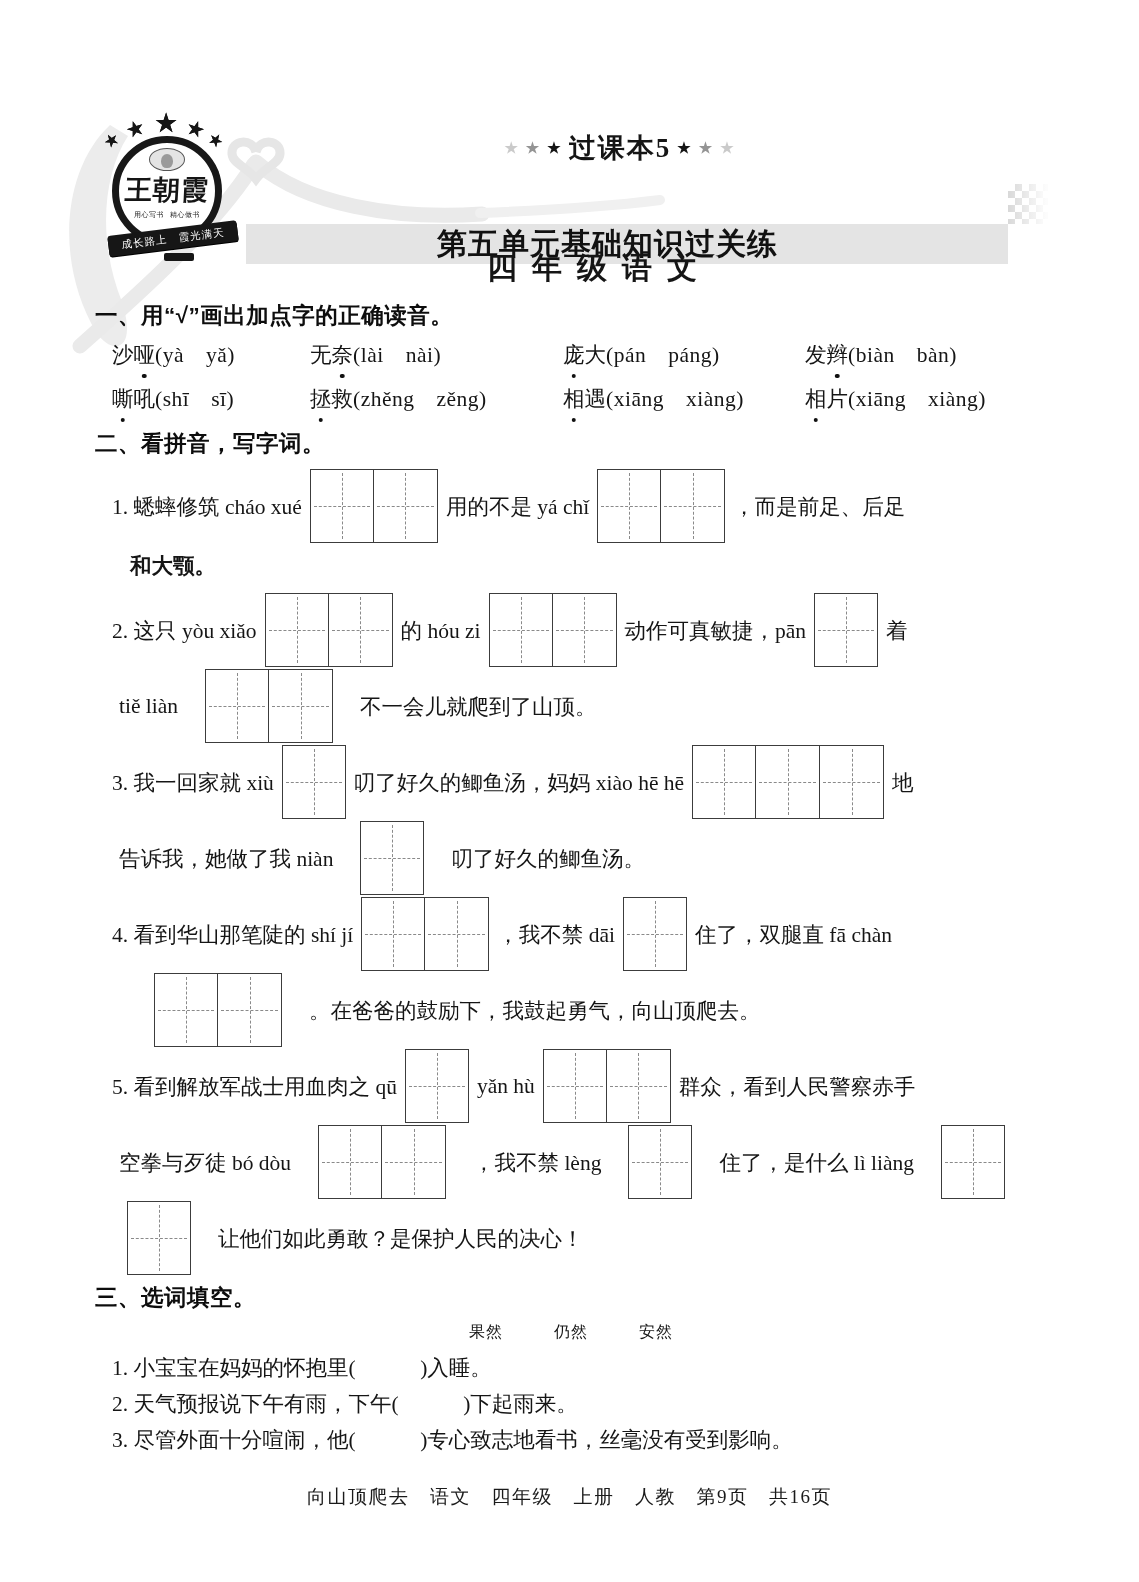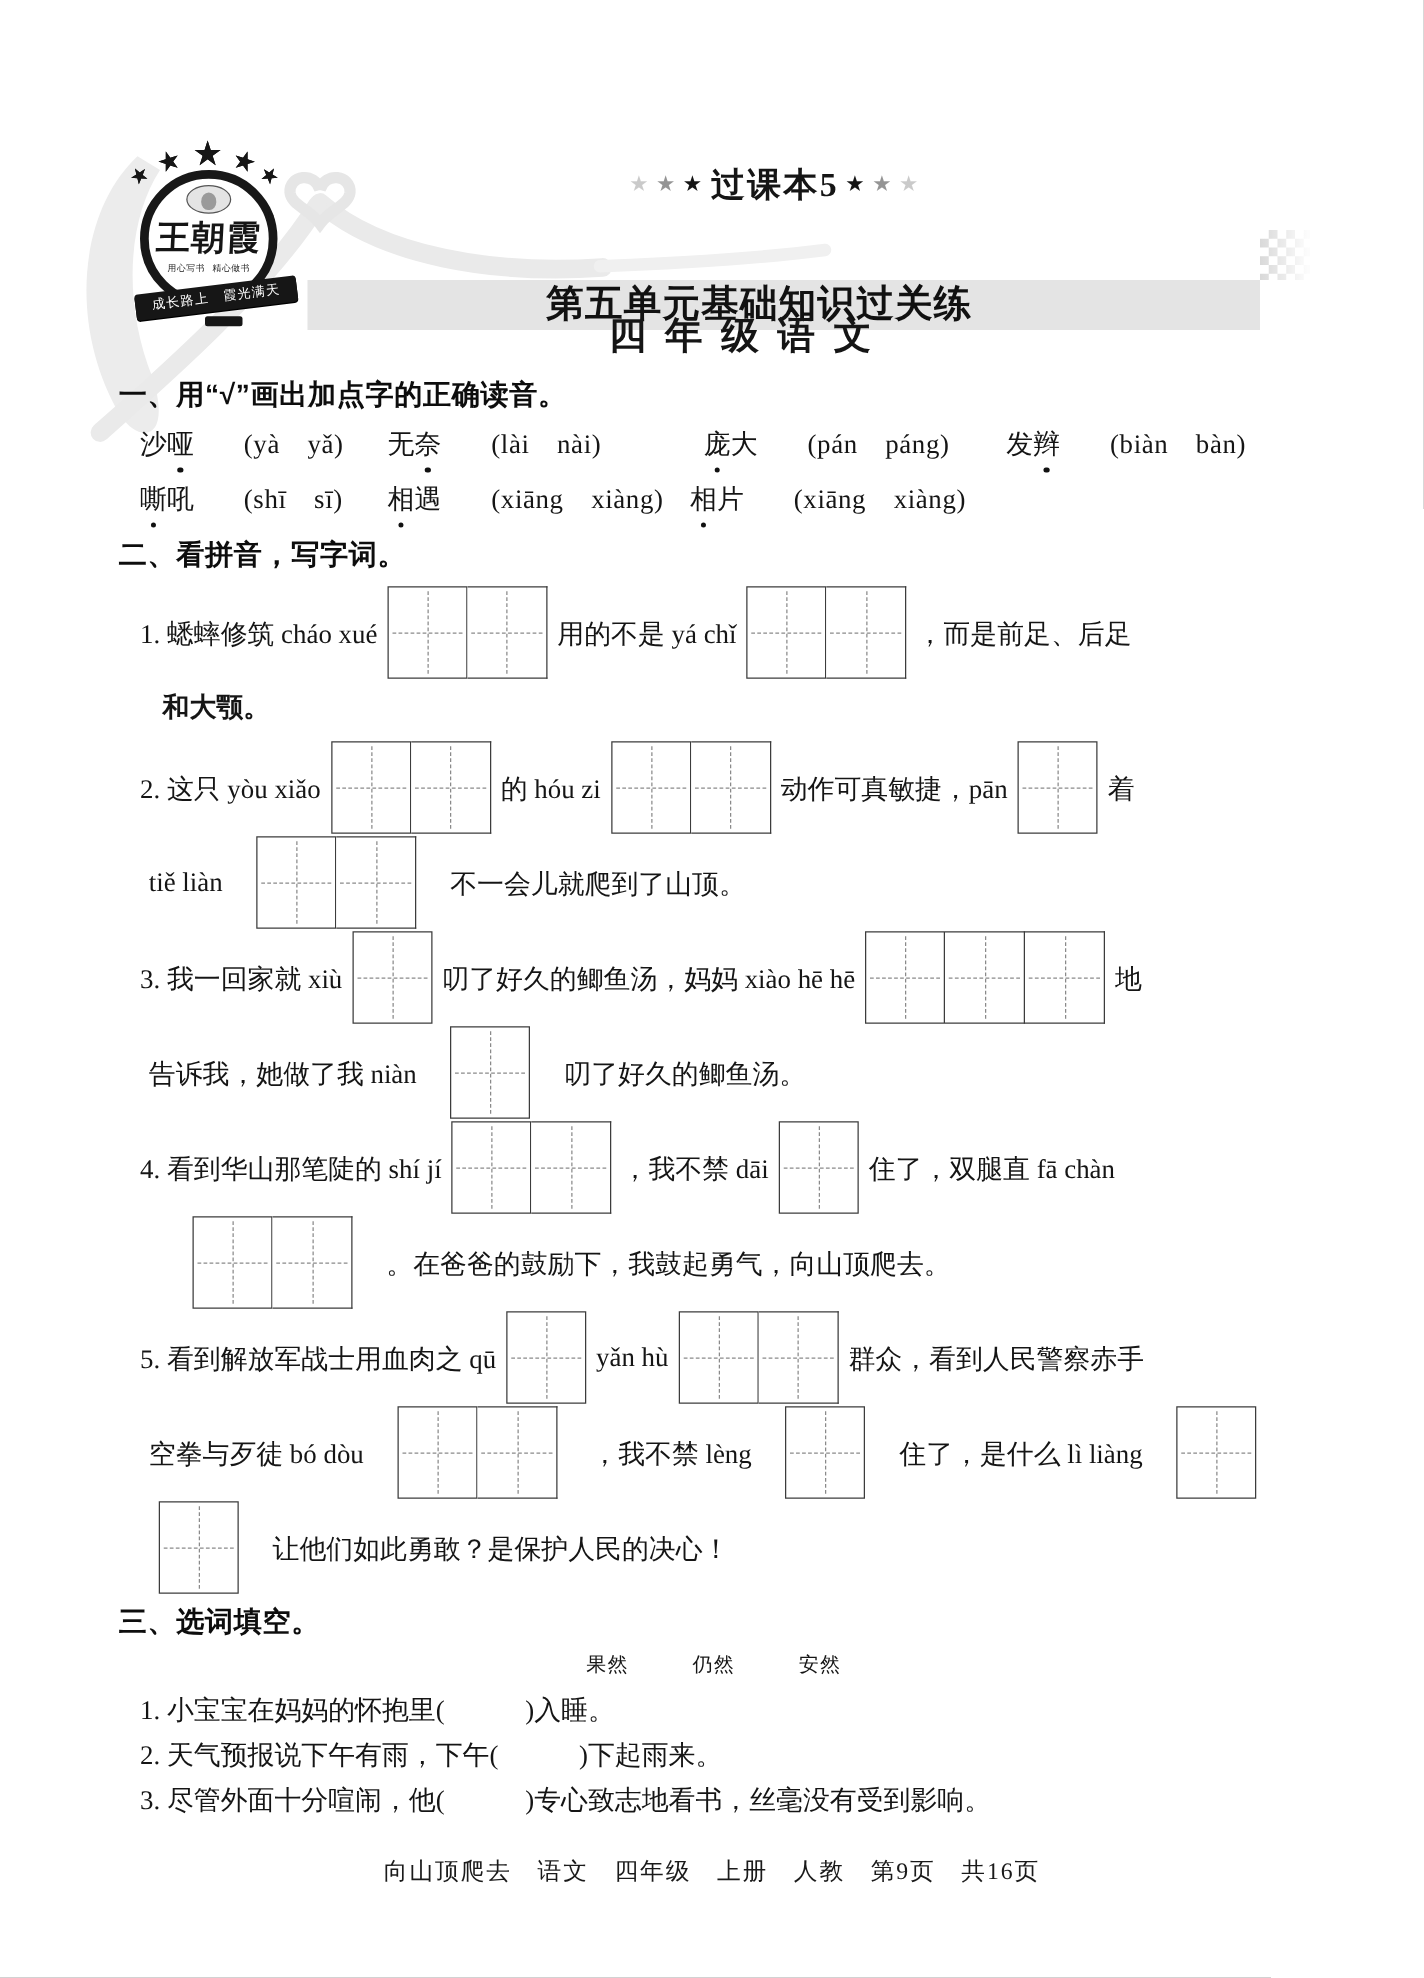--- a/index.html
+++ b/index.html
@@ -56,21 +56,21 @@
   .sec-h{font-family:var(--sans);font-weight:700;font-size:22.5px;letter-spacing:.5px;margin-bottom:9px;color:#0d0d0d;}
 
   
   .s1row{display:flex;margin:0 0 15px 17px;font-size:21.5px;}
   .wg{white-space:nowrap;}
   .wg1{width:198px;}.wg2{width:253px;}.wg3{width:242px;}
   .ch{display:inline-block;}
   .dotted{position:relative;}
   .dotted::after{content:"";position:absolute;left:50%;bottom:-9px;width:4.5px;height:4.5px;border-radius:50%;
     background:#111;transform:translateX(-50%);}
-  .opts{letter-spacing:.5px;margin-left:40px;}
+  .opts{letter-spacing:.5px;}
 
   
   .xline{display:flex;align-items:center;margin-left:17px;font-size:21.5px;}
   .xline.cont{margin-left:24px;gap:19px;}
   .xline .t{white-space:nowrap;}
   .tline{margin:7px 0 11px 35px;font-size:21.5px;line-height:30px;font-weight:bold;}
   .tzg{display:inline-flex;margin:1px 8px;flex:0 0 auto;}
   .tzg .cell{width:64px;height:74px;border:1.6px solid #3c3c3c;position:relative;background:#fff;}
   .tzg .cell + .cell{border-left:none;}
   .tzg .cell::before{content:"";position:absolute;left:50%;top:3px;bottom:3px;border-left:1.2px dashed #8a8a8a;}
@@ -139,20 +139,21 @@
 
     <div class="sec-h">一、用“√”画出加点字的正确读音。</div>
     <div class="s1row">
       <span class="wg wg1"><span class="ch">沙</span><span class="ch dotted">哑</span><span class="ch"></span><span class="opts">(yà　yǎ)</span></span>
       <span class="wg wg2"><span class="ch">无</span><span class="ch dotted">奈</span><span class="ch"></span><span class="opts">(lài　nài)</span></span>
       <span class="wg wg3"><span class="ch"></span><span class="ch dotted">庞</span><span class="ch">大</span><span class="opts">(pán　páng)</span></span>
       <span class="wg"><span class="ch">发</span><span class="ch dotted">辫</span><span class="ch"></span><span class="opts">(biàn　bàn)</span></span>
     </div>
     <div class="s1row">
       <span class="wg wg1"><span class="ch"></span><span class="ch dotted">嘶</span><span class="ch">吼</span><span class="opts">(shī　sī)</span></span>
+      <span class="wg wg2"><span class="ch"></span><span class="ch dotted">拯</span><span class="ch">救</span><span class="opts">(zhěng　zěng)</span></span>
       <span class="wg wg3"><span class="ch"></span><span class="ch dotted">相</span><span class="ch">遇</span><span class="opts">(xiāng　xiàng)</span></span>
       <span class="wg"><span class="ch"></span><span class="ch dotted">相</span><span class="ch">片</span><span class="opts">(xiāng　xiàng)</span></span>
     </div>
 
     <div class="sec-h">二、看拼音，写字词。</div>
 
     <div class="xline">
       <span class="t">1. 蟋蟀修筑 cháo xué</span>
       <span class="tzg">
           <span class="cell"></span>

